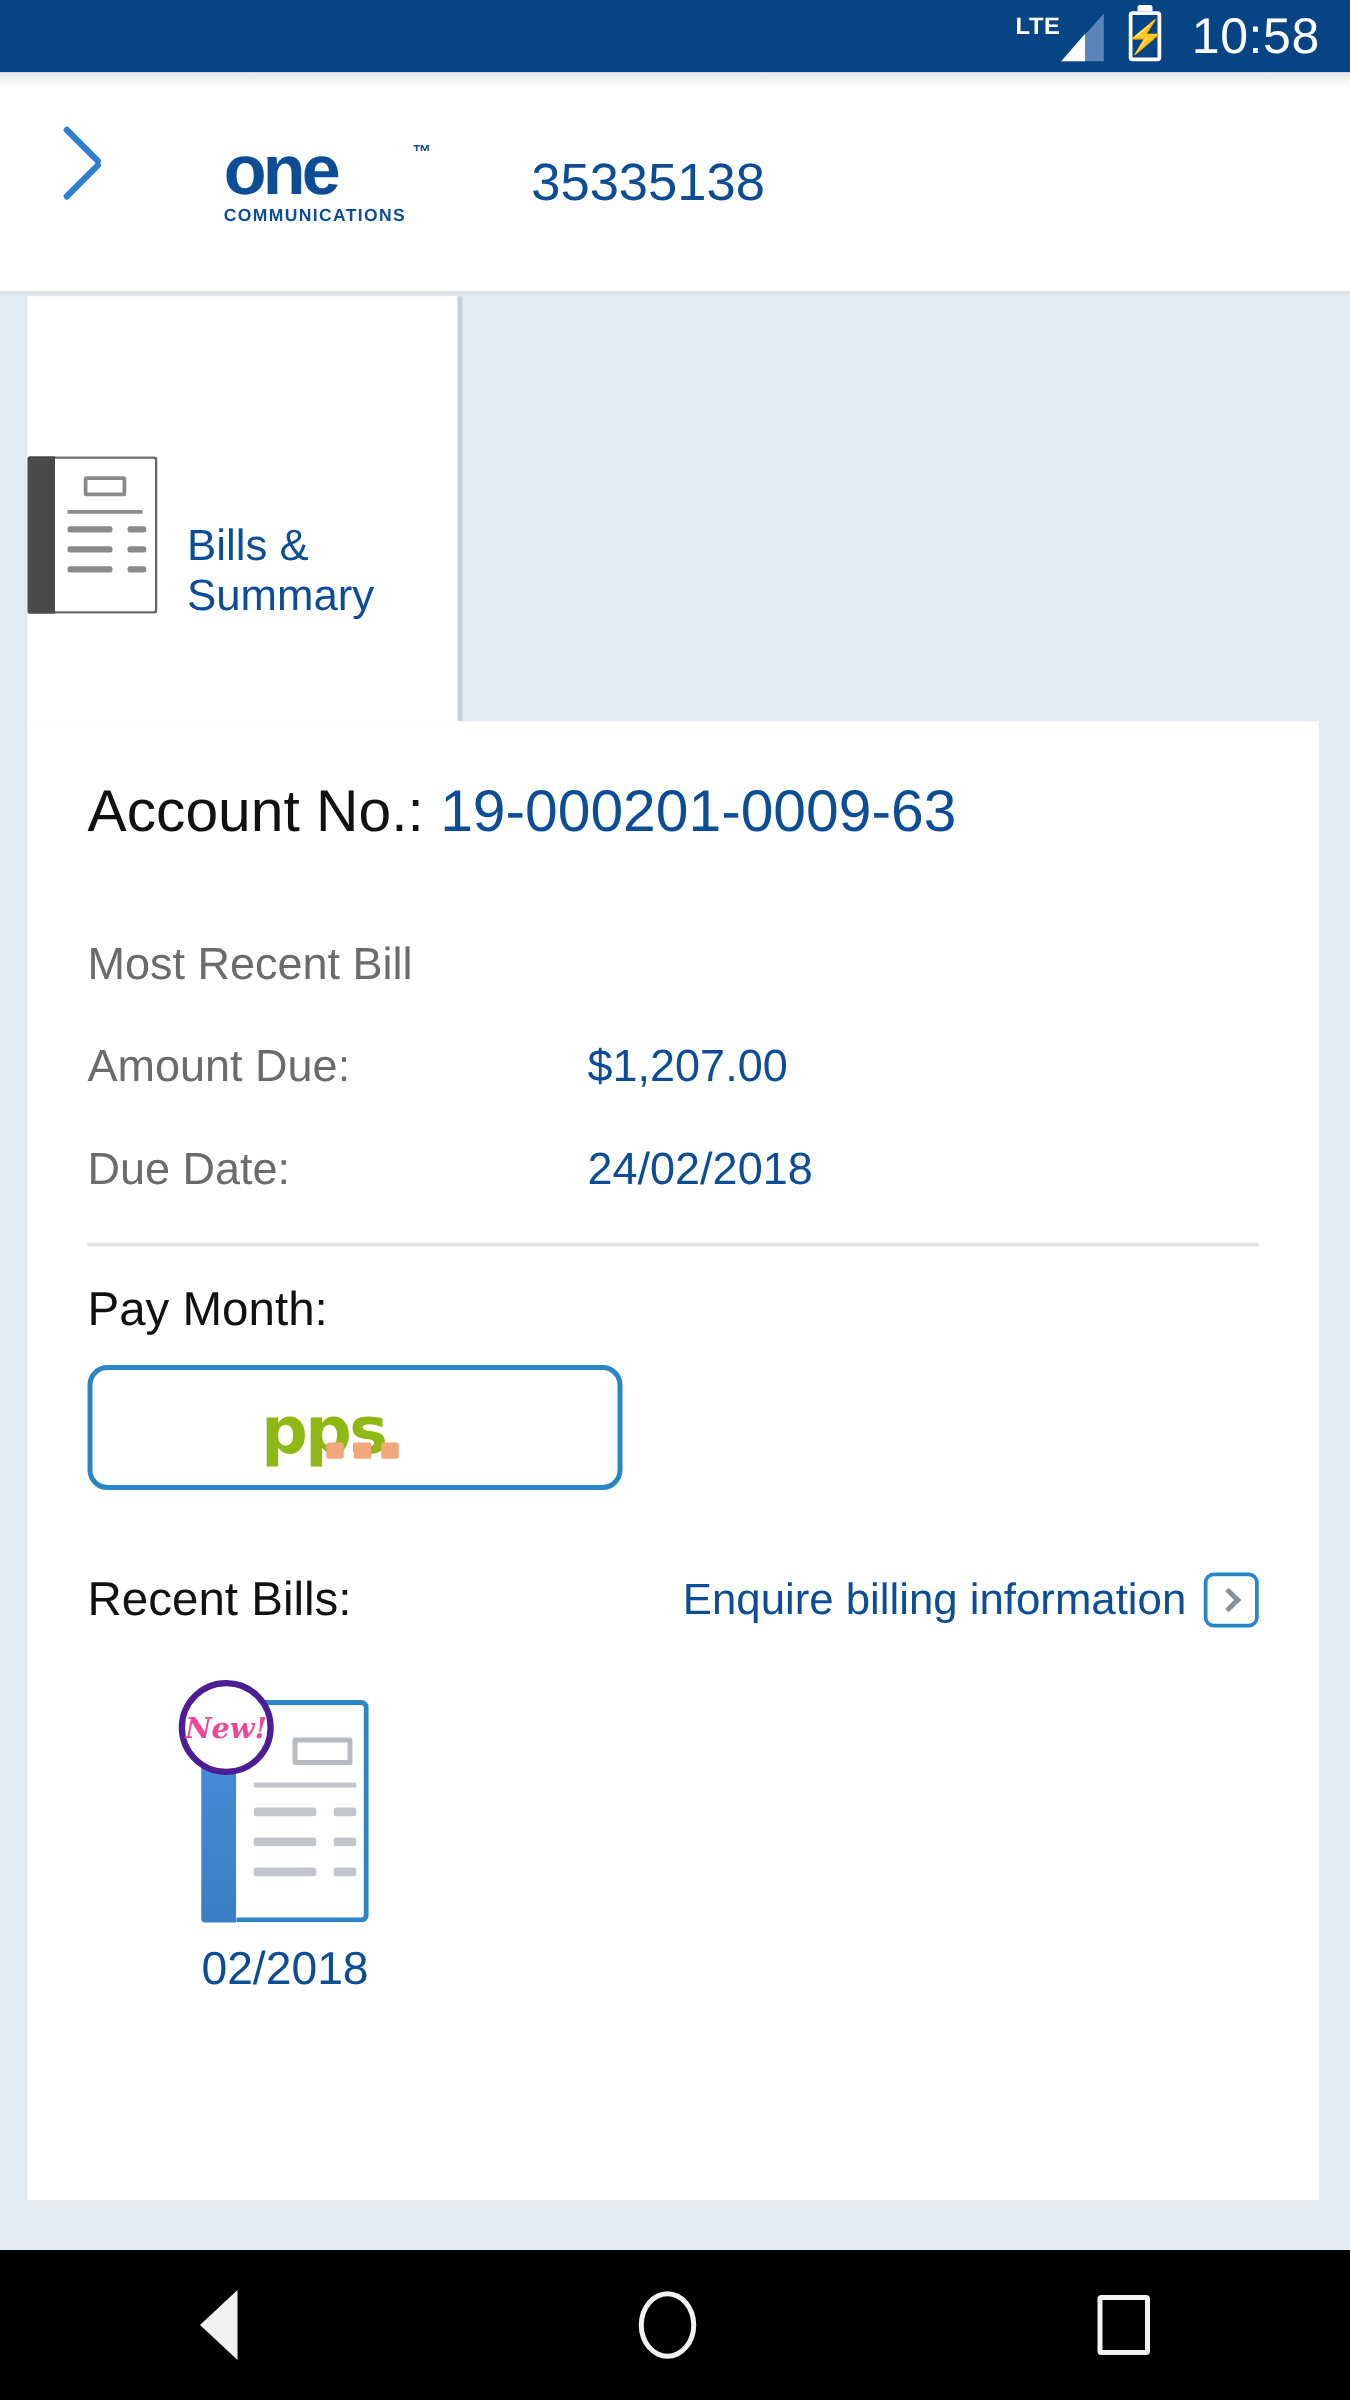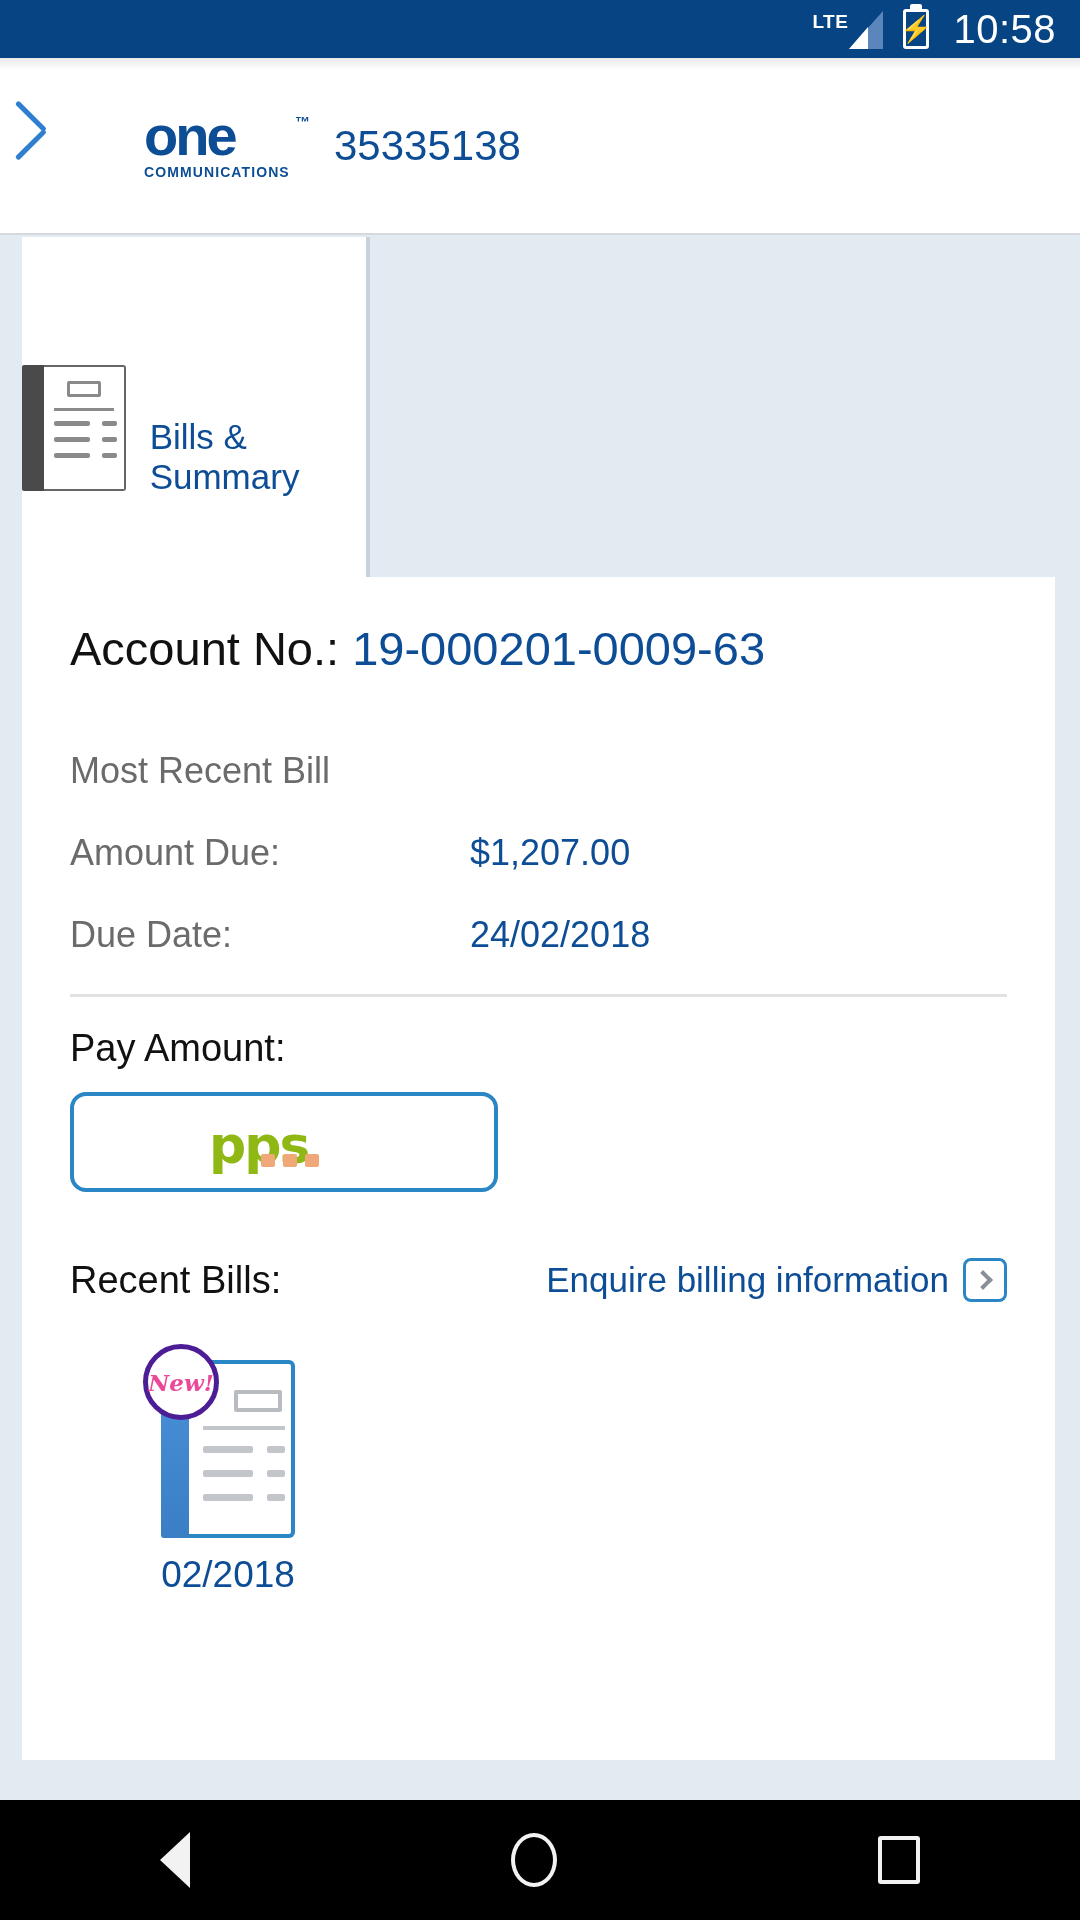--- a/index.html
+++ b/index.html
@@ -62,21 +62,21 @@
     color:#ffffff; font-size:40px; font-weight:500;
     letter-spacing:0.5px; margin-left:10px;
   }
 
   
   .appbar {
     position:absolute; top:58px; left:0;
     width:1080px; height:177px;
     background:#ffffff;
     border-bottom:2px solid #d5d9de;
-    display:flex; align-items:center;
+    display:flex; align-items:center;padding-left:35px;
   }
   .appbar::before {
     content:""; position:absolute; top:0; left:0;
     width:1080px; height:12px;
     background:linear-gradient(#e8e8e8,#ffffff);
   }
   .back-btn {
     width:120px; height:177px;
     display:flex; align-items:center; justify-content:center;
   }
@@ -96,21 +96,21 @@
   }
   .logo-tm {
     position:absolute; top:2px; right:-16px;
     font-size:15px; font-weight:bold; color:#0d4d96;
   }
   .logo-sub {
     font-size:14px; font-weight:bold; color:#0d4d96;
     letter-spacing:1.1px; margin-top:2px;
   }
   .acct-phone {
-    font-size:42px; color:#0d4d96; margin-left:40px;
+    font-size:42px; color:#0d4d96; margin-left:96px;
   }
 
   
   .tabstrip {
     position:absolute; top:237px; left:0;
     width:1080px; height:340px;
     background:#e3ebf2;
   }
   .tab-active {
     position:absolute; top:0; left:22px;
@@ -346,21 +346,21 @@
       <div class="lbl">Amount Due:</div>
       <div class="val">$1,207.00</div>
     </div>
     <div class="row">
       <div class="lbl">Due Date:</div>
       <div class="val">24/02/2018</div>
     </div>
 
     <div class="divider"></div>
 
-    <div class="sect-title">Pay Amount:</div>
+    <div class="sect-title">Pay Month:</div>
     <div class="pps-btn">
       <div class="pps-logo">
         <div class="pps-text">pps</div>
         <div class="pps-dots">
           <span></span>
             <span></span>
             <span></span>
         </div>
       </div>
     </div>

